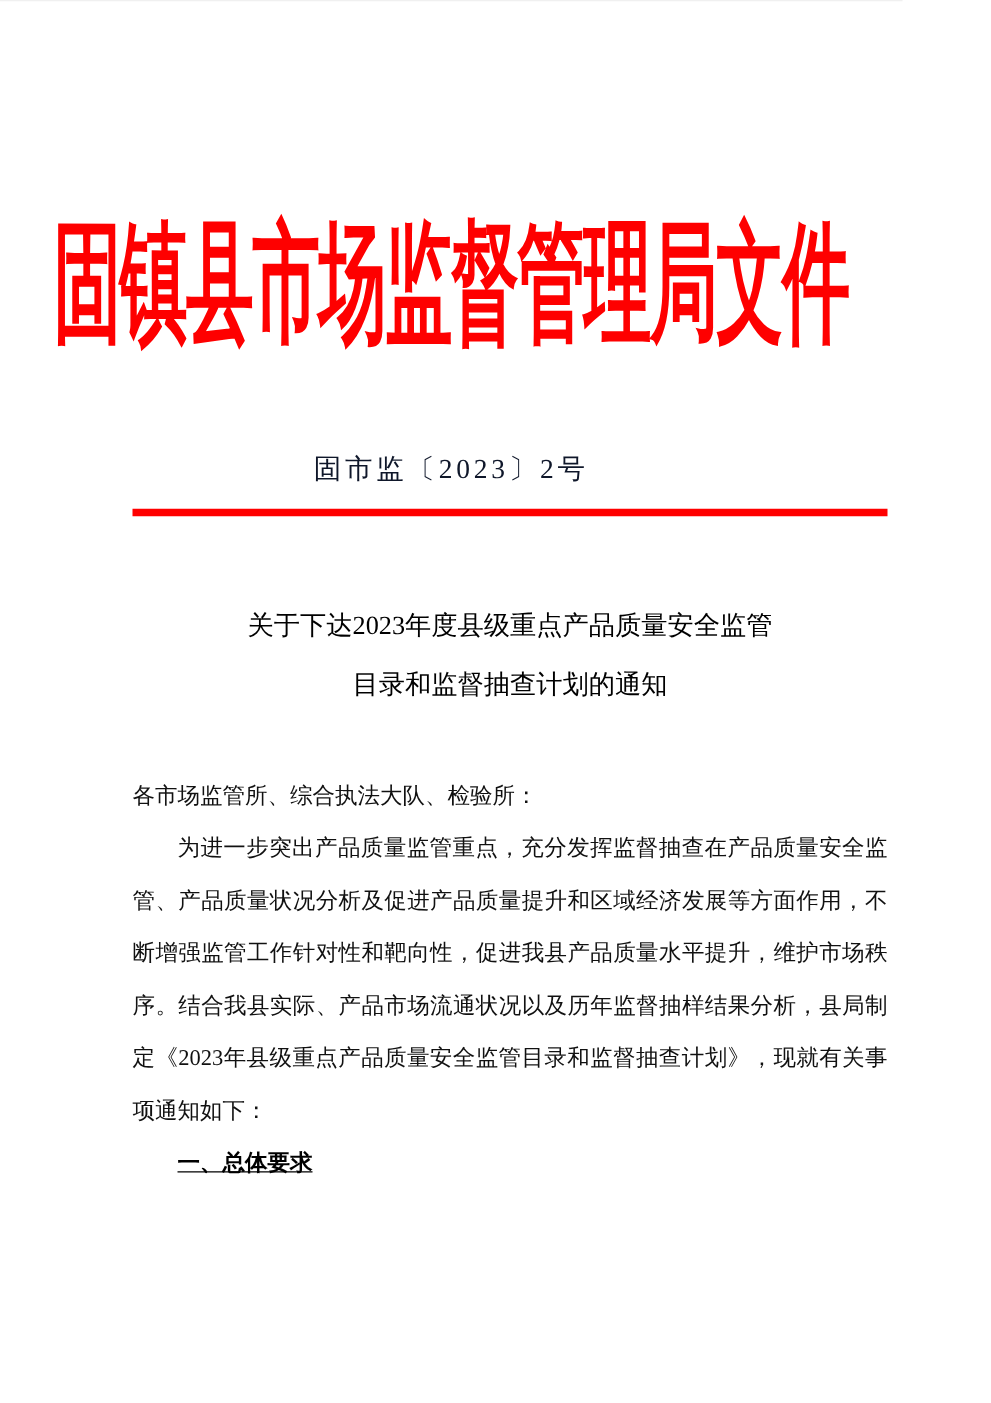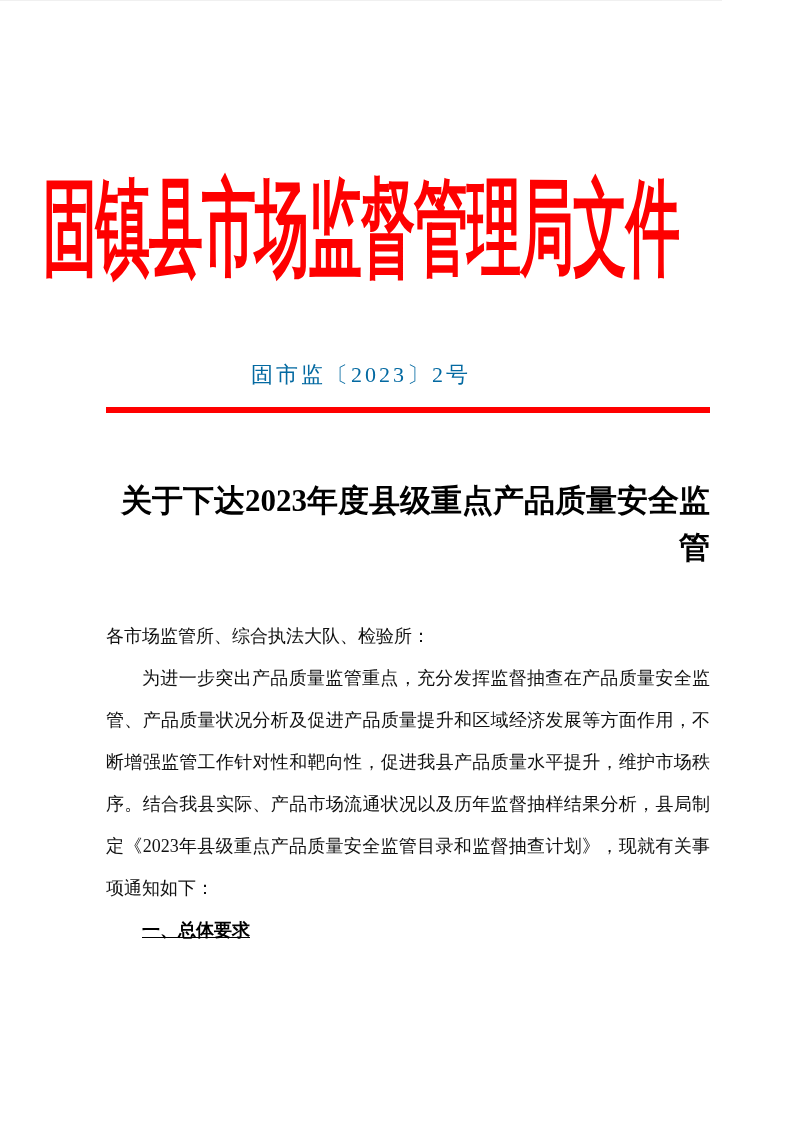--- a/index.html
+++ b/index.html
@@ -42,40 +42,40 @@
     white-space: nowrap;
     letter-spacing: -1px;
   }
   
   .doc-number {
     margin-top: 70px;
     text-align: center;
     font-size: 22px;
     line-height: 30px;
     letter-spacing: 3px;
-    color: #0369a1;
+    color: #0f172a;
   }
   
   .content {
     width: 604px;
     margin-left: 106px;
   }
   .red-line {
     margin-top: 17px;
     height: 6px;
     background: #ff0000;
   }
   
   .doc-title {
     margin: 64px 0 0 0;
     font-family: "Liberation Serif", serif;
-    font-weight: bold;
-    font-size: 31px;
+    font-weight: normal;
+    font-size: 21px;
     line-height: 47px;
-    text-align: right;
+    text-align: center;
     color: #000000;
   }
   .title-line { display: block; }
   
   .body-text {
     margin-top: 44px;
     font-size: 18px;
     line-height: 42px;
     color: #111111;
   }
@@ -102,20 +102,21 @@
   </div>
 
   <div class="doc-number">固市监〔2023〕2号</div>
 
   <div class="content">
 
     <div class="red-line"></div>
 
     <h1 class="doc-title">
       <span class="title-line">关于下达2023年度县级重点产品质量安全监管</span>
+      <span class="title-line">目录和监督抽查计划的通知</span>
     </h1>
 
     <div class="body-text">
       <p class="salutation">各市场监管所、综合执法大队、检验所：</p>
       <p class="paragraph">为进一步突出产品质量监管重点，充分发挥监督抽查在产品质量安全监管、产品质量状况分析及促进产品质量提升和区域经济发展等方面作用，不断增强监管工作针对性和靶向性，促进我县产品质量水平提升，维护市场秩序。结合我县实际、产品市场流通状况以及历年监督抽样结果分析，县局制定《2023年县级重点产品质量安全监管目录和监督抽查计划》，现就有关事项通知如下：</p>
       <p class="section-heading">一、总体要求</p>
     </div>
 
   </div>
 

